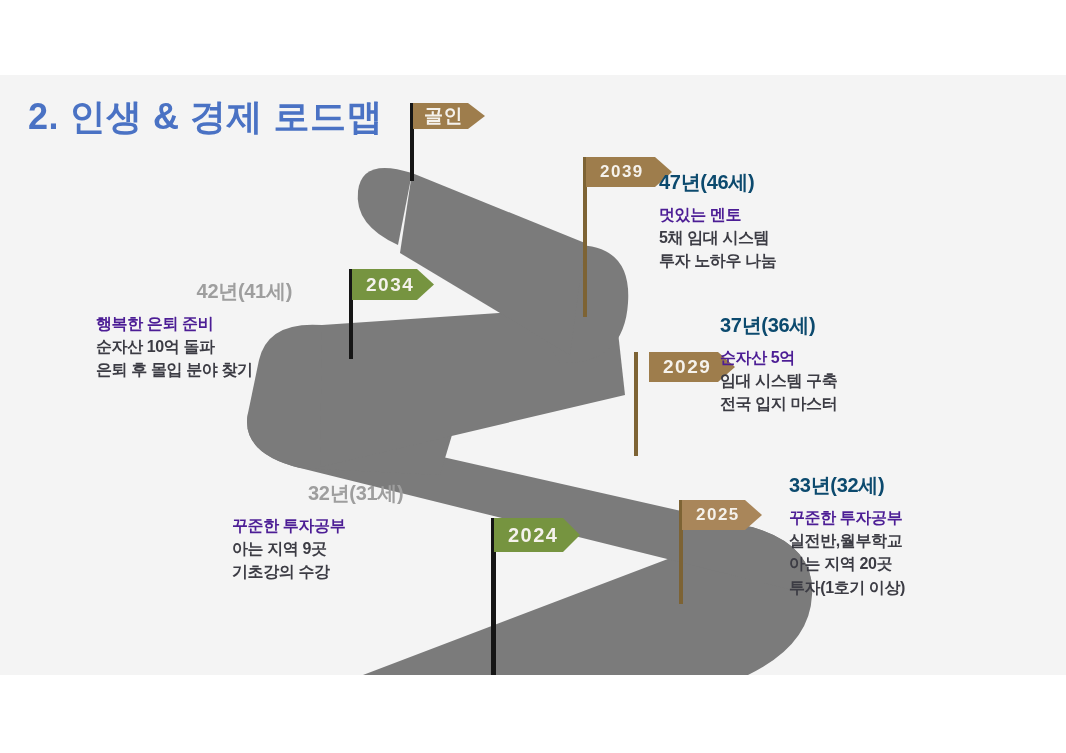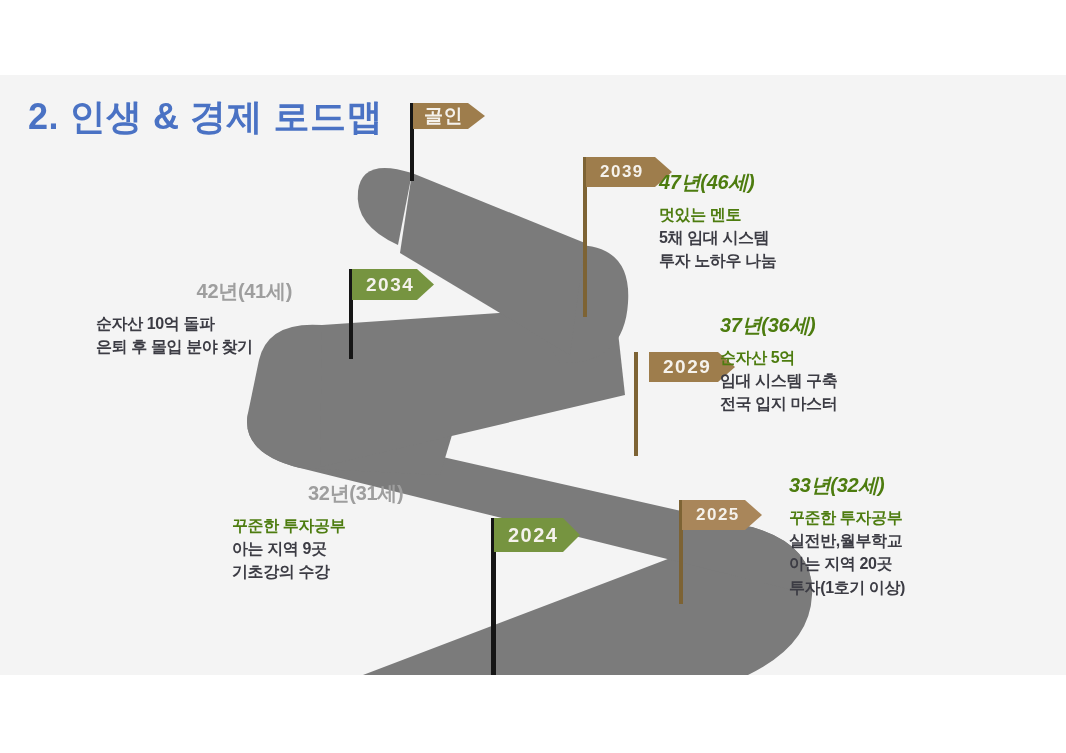--- a/index.html
+++ b/index.html
@@ -91,30 +91,30 @@
     position: absolute;
     white-space: nowrap;
   }
   .ms-head {
     font-size: 20px;
     font-weight: 700;
     line-height: 1.25;
     margin-bottom: 8px;
     letter-spacing: -0.3px;
   }
-  .ms-head.orange { color: #4d7c0f; font-style: italic; }
+  .ms-head.orange { color: #0c4a6e; }
   .ms-head.gray   { color: #9e9e9e; }
   .ms-body {
     font-size: 16px;
     font-weight: 700;
     line-height: 1.45;
     color: #3c3c44;
     letter-spacing: -0.4px;
   }
-  .ms-body .line1 { color: #4d7c0f; font-weight: 700; }
+  .ms-body .line1 { color: #4c1d95; font-weight: 700; }
   .ms.align-right { text-align: right; }
   .ms.align-left  { text-align: left; }
 </style>
 </head>
 <body>
 
 <div id="slide">
 
   <svg id="road-svg" viewBox="0 0 1066 600">
     <defs>
@@ -180,20 +180,21 @@
     </div>
   </div>
 
   <div class="flag" style="left:349px; top:194px;">
     <div class="flag-pole" style="height:90px; width:4px;"></div>
     <div class="flag-banner green" style="width:82px; height:31px; font-size:19px;">2034</div>
   </div>
   <div class="ms align-right" style="left:18px; top:204px; width:280px;">
     <div class="ms-head gray" style="text-align:right; padding-right:6px;">42년(41세)</div>
     <div class="ms-body" style="text-align:left; padding-left:78px;">
+      <div class="line1">행복한 은퇴 준비</div>
       <div>순자산 10억 돌파</div>
       <div>은퇴 후 몰입 분야 찾기</div>
     </div>
   </div>
 
   <div class="flag" style="left:634px; top:277px;">
     <div class="flag-pole brownpole" style="height:104px; width:4px;"></div>
     <div class="flag-banner brown" style="width:86px; height:30px; font-size:19px;margin-left:12px;">2029</div>
   </div>
   <div class="ms align-left" style="left:720px; top:238px;">

